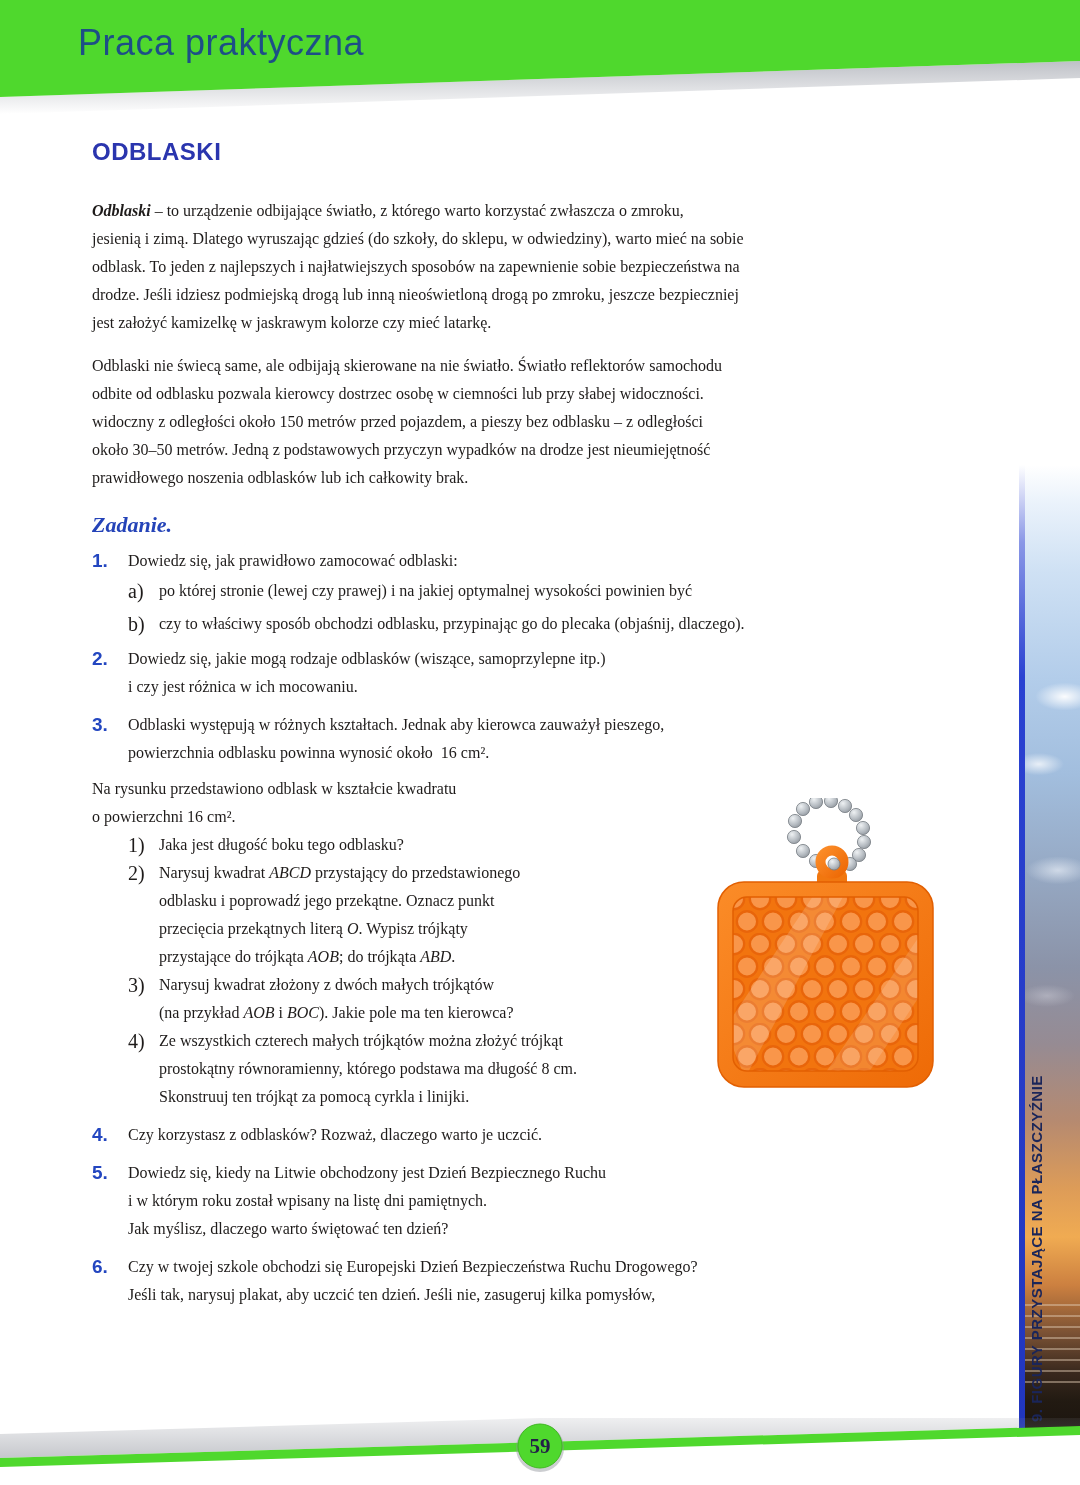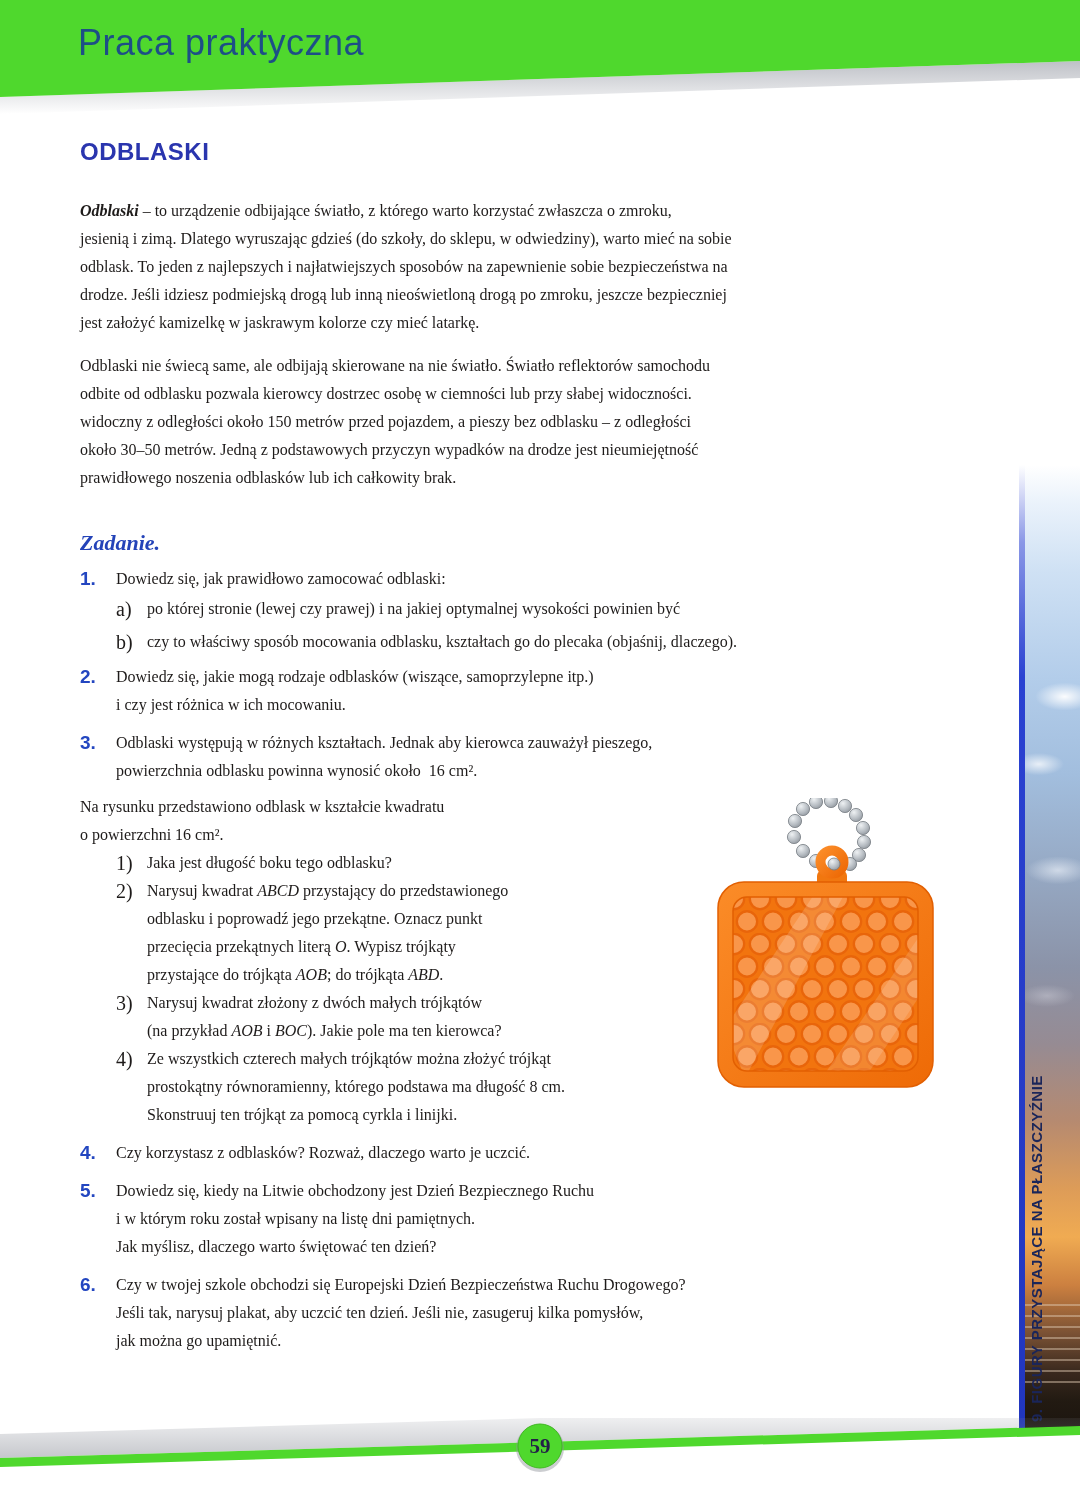--- a/index.html
+++ b/index.html
@@ -5,24 +5,24 @@
   html,body{margin:0;padding:0;background:#ffffff;}
   .page{position:relative;width:1080px;height:1485px;background:#ffffff;overflow:hidden;
         font-family:"Liberation Serif","DejaVu Serif",serif;color:#1e1b1a;}
 
   
   .top-band-svg{position:absolute;left:0;top:0;}
   .header-title{position:absolute;left:78px;top:22px;font-family:"Liberation Sans","DejaVu Sans",sans-serif;
                 font-size:36px;font-weight:400;color:#1d4f86;letter-spacing:.5px;}
 
   
-  .article{position:absolute;left:80px;top:138px;width:940px;}
+  .article{position:absolute;left:92px;top:138px;width:940px;}
   .section-title{font-family:"Liberation Sans","DejaVu Sans",sans-serif;font-size:24px;font-weight:700;
                  color:#2a35ae;letter-spacing:.5px;line-height:28px;margin:0;}
-  .task-heading{font-size:22px;font-weight:700;font-style:italic;color:#2443b8;line-height:28px;margin:37px 0 0 0;}
+  .task-heading{font-size:22px;font-weight:700;font-style:italic;color:#2443b8;line-height:28px;margin:19px 0 0 0;}
 
   .block{display:flex;align-items:flex-start;}
   .tline{height:28px;line-height:28px;font-size:16px;white-space:pre;}
   .seg-i{font-style:italic;}
   .seg-bi{font-style:italic;font-weight:700;}
   .num{flex:0 0 36px;width:36px;font-family:"Liberation Sans","DejaVu Sans",sans-serif;
        font-weight:700;font-size:19px;line-height:28px;color:#2346c0;}
   .sub{margin-left:36px;}
   .sub .num{flex:0 0 31px;width:31px;font-family:"Liberation Serif","DejaVu Serif",serif;
             font-weight:400;font-size:20px;color:#1e1b1a;}
@@ -106,21 +106,21 @@
     </div>
     <div class="block sub" style="margin-top:2px">
       <span class="num">a)</span>
       <div class="lines">
           <div class="tline"><span>po której stronie (lewej czy prawej) i na jakiej optymalnej wysokości powinien być</span></div>
         </div>
     </div>
     <div class="block sub" style="margin-top:5px">
       <span class="num">b)</span>
       <div class="lines">
-          <div class="tline"><span>czy to właściwy sposób mocowania odblasku, kształtach go do plecaka (objaśnij, dlaczego).</span></div>
+          <div class="tline"><span>czy to właściwy sposób obchodzi odblasku, przypinając go do plecaka (objaśnij, dlaczego).</span></div>
         </div>
     </div>
 
     <div class="block item" style="margin-top:7px">
       <span class="num">2.</span>
       <div class="lines">
           <div class="tline"><span>Dowiedz się, jakie mogą rodzaje odblasków (wiszące, samoprzylepne itp.)</span></div>
           <div class="tline"><span>i czy jest różnica w ich mocowaniu.</span></div>
         </div>
     </div>
@@ -182,21 +182,20 @@
           <div class="tline"><span>Dowiedz się, kiedy na Litwie obchodzony jest Dzień Bezpiecznego Ruchu</span></div>
           <div class="tline"><span>i w którym roku został wpisany na listę dni pamiętnych.</span></div>
           <div class="tline"><span>Jak myślisz, dlaczego warto świętować ten dzień?</span></div>
         </div>
     </div>
     <div class="block item" style="margin-top:10px">
       <span class="num">6.</span>
       <div class="lines">
           <div class="tline"><span>Czy w twojej szkole obchodzi się Europejski Dzień Bezpieczeństwa Ruchu Drogowego?</span></div>
           <div class="tline"><span>Jeśli tak, narysuj plakat, aby uczcić ten dzień. Jeśli nie, zasugeruj kilka pomysłów,</span></div>
-          <div class="tline"><span>jak można go upamiętnić.</span></div>
         </div>
     </div>
   </div>
 
   <svg class="reflector" viewBox="0 0 265 300">
     <defs>
       <linearGradient id="frameGrad" x1="0" y1="0" x2="1" y2="1">
         <stop offset="0" stop-color="#fb8c28"></stop>
         <stop offset="1" stop-color="#ee6a06"></stop>
       </linearGradient>

